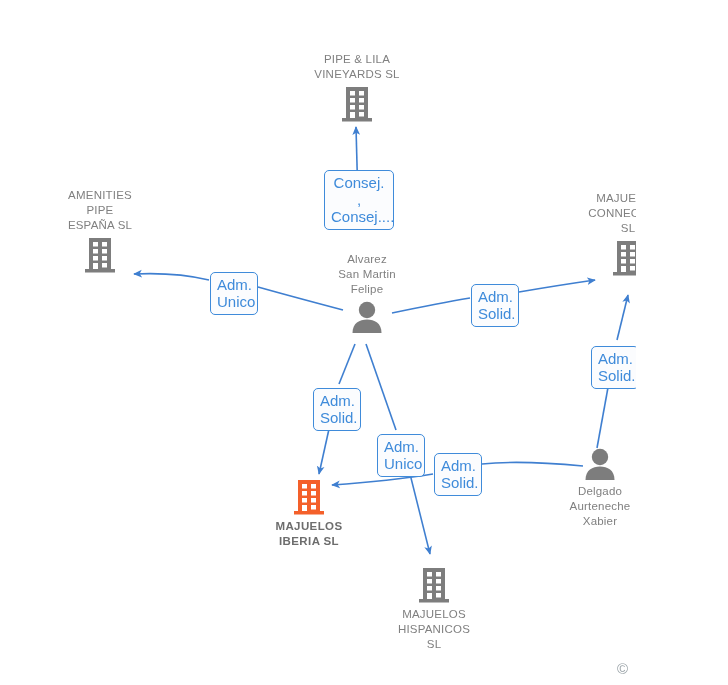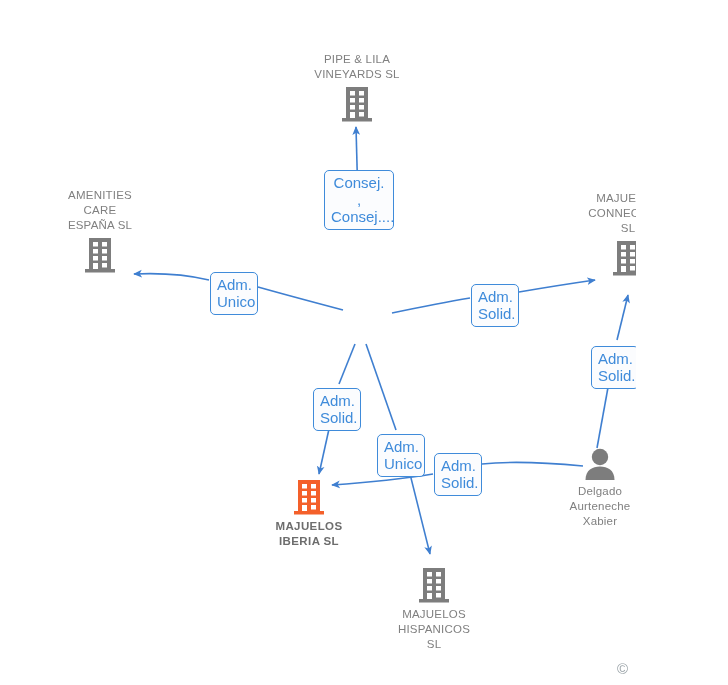--- a/index.html
+++ b/index.html
@@ -129,21 +129,21 @@
       <rect x="20" y="13" width="5" height="4.5" fill="#ffffff"></rect>
       <rect x="11" y="20" width="5" height="4.5" fill="#ffffff"></rect>
       <rect x="20" y="20" width="5" height="4.5" fill="#ffffff"></rect>
       <rect x="11" y="27" width="5" height="6" fill="#ffffff"></rect>
       <rect x="20" y="27" width="5" height="4.5" fill="#ffffff"></rect>
     </svg>
   </div>
 
   <div class="node label-above" style="left:100px; top:188px;">
     <div class="node-label">AMENITIES
-CARE
+PIPE
 ESPAÑA  SL</div>
     <svg class="node-icon" width="36" height="38" viewBox="0 0 36 38">
       <rect x="7" y="2" width="22" height="31" fill="#7d7d7d"></rect>
       <rect x="3" y="33" width="30" height="3.5" fill="#7d7d7d"></rect>
       <rect x="11" y="6" width="5" height="4.5" fill="#ffffff"></rect>
       <rect x="20" y="6" width="5" height="4.5" fill="#ffffff"></rect>
       <rect x="11" y="13" width="5" height="4.5" fill="#ffffff"></rect>
       <rect x="20" y="13" width="5" height="4.5" fill="#ffffff"></rect>
       <rect x="11" y="20" width="5" height="4.5" fill="#ffffff"></rect>
       <rect x="20" y="20" width="5" height="4.5" fill="#ffffff"></rect>
@@ -163,20 +163,29 @@
       <rect x="20" y="6" width="5" height="4.5" fill="#ffffff"></rect>
       <rect x="11" y="13" width="5" height="4.5" fill="#ffffff"></rect>
       <rect x="20" y="13" width="5" height="4.5" fill="#ffffff"></rect>
       <rect x="11" y="20" width="5" height="4.5" fill="#ffffff"></rect>
       <rect x="20" y="20" width="5" height="4.5" fill="#ffffff"></rect>
       <rect x="11" y="27" width="5" height="6" fill="#ffffff"></rect>
       <rect x="20" y="27" width="5" height="4.5" fill="#ffffff"></rect>
     </svg>
   </div>
 
+  <div class="node label-above" style="left:367px; top:252px;">
+    <div class="node-label">Alvarez
+San Martin
+Felipe</div>
+    <svg class="node-icon" width="34" height="34" viewBox="0 0 34 34">
+      <circle cx="17" cy="10" r="8.2" fill="#7d7d7d"></circle>
+      <path d="M 2.5 33 C 2.5 23 9.5 19.5 17 19.5 C 24.5 19.5 31.5 23 31.5 33 Z" fill="#7d7d7d"></path>
+    </svg>
+  </div>
 
   <div class="node label-below" style="left:600px; top:447px;">
     <svg class="node-icon" width="34" height="34" viewBox="0 0 34 34">
       <circle cx="17" cy="10" r="8.2" fill="#7d7d7d"></circle>
       <path d="M 2.5 33 C 2.5 23 9.5 19.5 17 19.5 C 24.5 19.5 31.5 23 31.5 33 Z" fill="#7d7d7d"></path>
     </svg>
     <div class="node-label">Delgado
 Aurteneche
 Xabier</div>
   </div>

